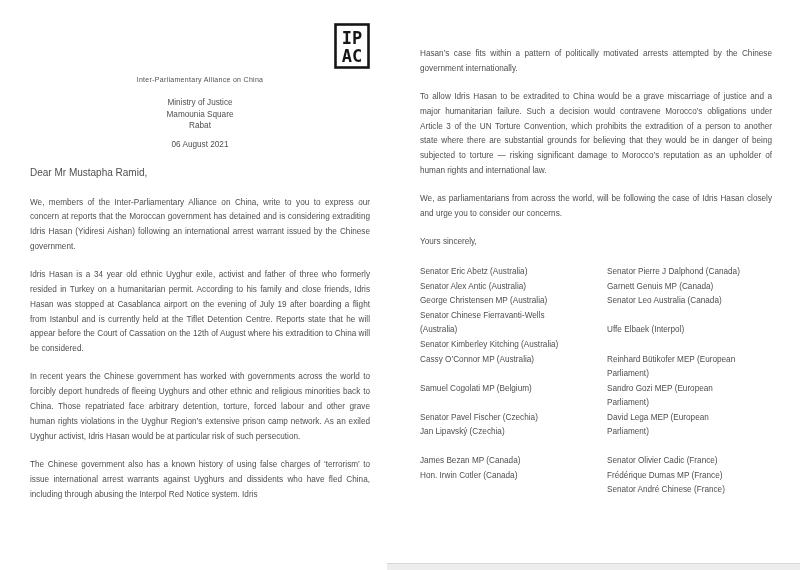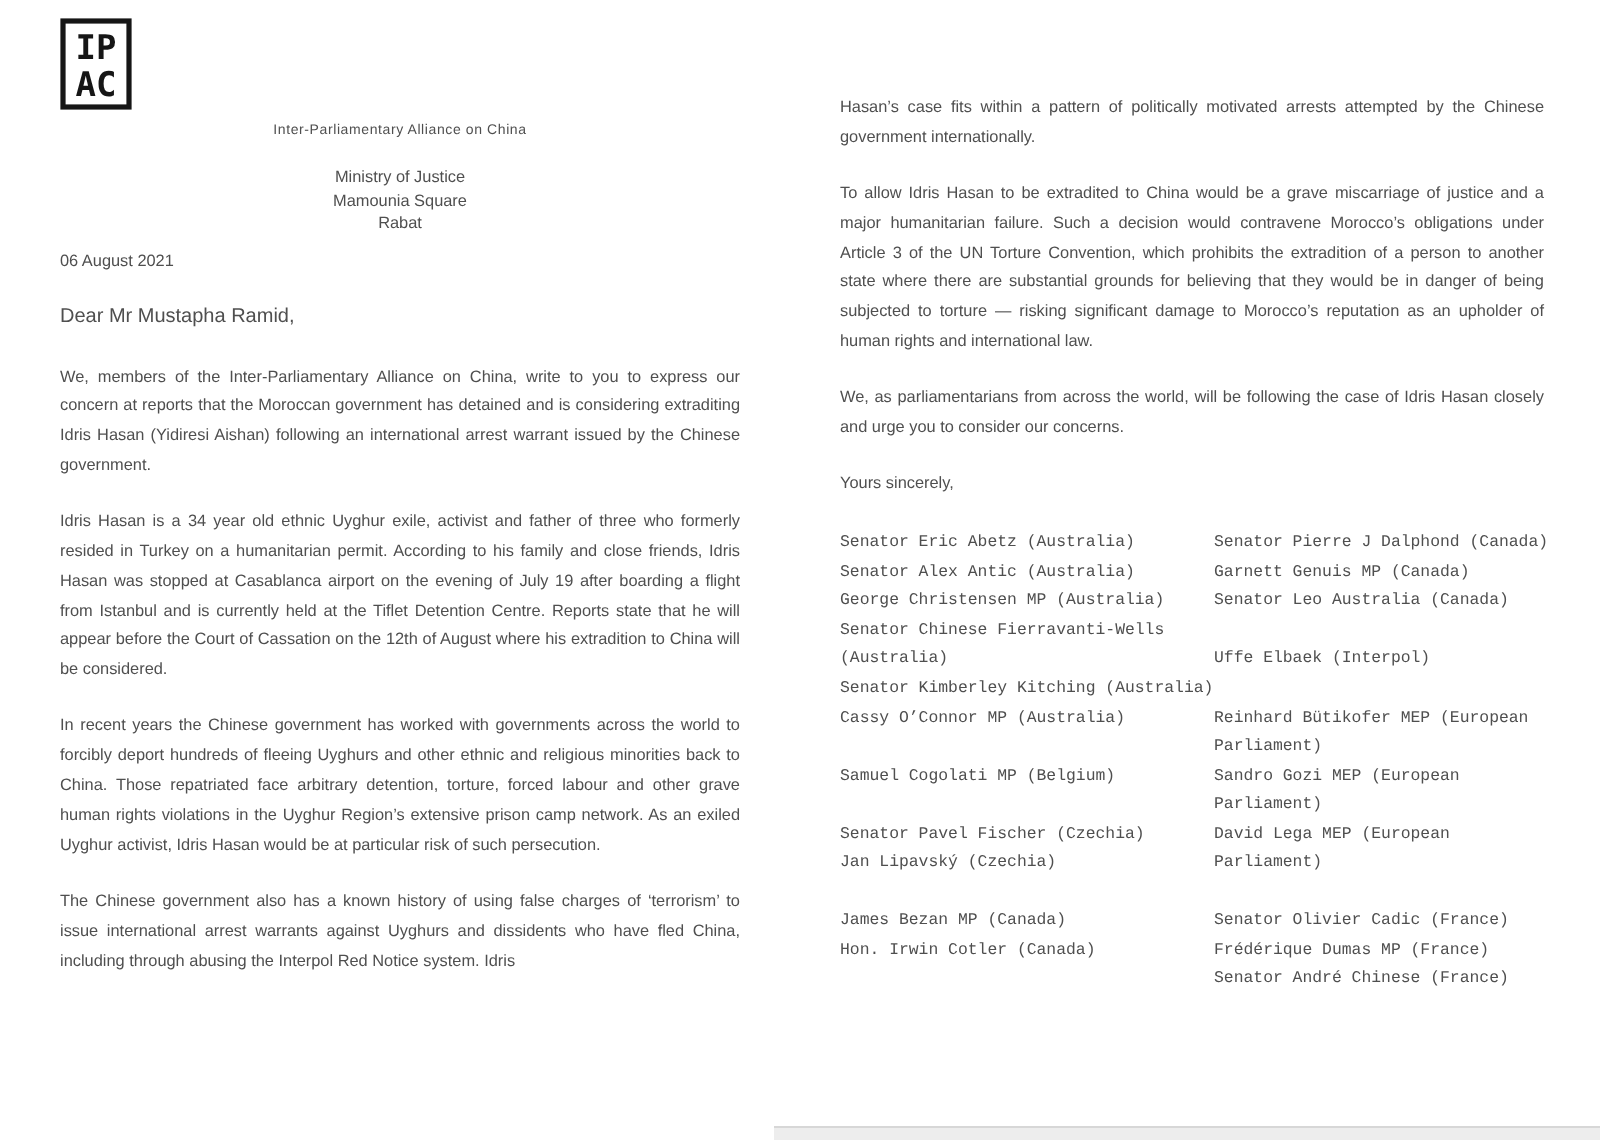--- a/index.html
+++ b/index.html
@@ -9,40 +9,40 @@
     width: 800px;
     height: 570px;
     background: #ffffff;
     overflow: hidden;
     color: #4f4f4f;
   }
   .page { position: absolute; }
   .page1 { left: 30px; top: 0; width: 340px; }
   .page2 { left: 420px; top: 47px; width: 352px; }
 
-  .logo-wrap { text-align: left; padding-top: 9px; height: 46px; }
+  .logo-wrap { text-align: right; padding-top: 23px; height: 46px; }
   .logo-svg { display: inline-block; }
   .logo-border { fill: none; stroke: #161616; stroke-width: 2.6px; }
   .logo-text {
     font-family: "DejaVu Sans Mono", monospace;
     font-weight: bold;
     font-size: 17px;
     fill: #161616;
     text-anchor: middle;
   }
   .caption {
     margin-top: 6px;
     text-align: center;
     font-size: 7px;
     line-height: 9px;
     letter-spacing: 0.3px;
     color: #4f4f4f;
   }
   .address { margin-top: 13px; font-size: 8.2px; line-height: 11.5px; text-align: center; }
-  .date { margin-top: 7px; text-align: left; font-size: 8.2px; line-height: 11px; }
+  .date { margin-top: 7px; text-align: center; font-size: 8.2px; line-height: 11px; }
   .salutation { margin-top: 17px; font-size: 10px; line-height: 11px; }
 
   .paras { margin-top: 18px; }
   .page2 .paras { margin-top: 0; }
   .para {
     font-size: 8.2px;
     line-height: 14.8px;
     text-align: justify;
     margin: 0 0 13.5px 0;
     color: #4f4f4f;
@@ -53,21 +53,20 @@
 
   .sig-grid { display: flex; margin-top: 15px; }
   .sig-col1 { width: 187px; flex: none; }
   .sig-col2 { flex: 1; }
   .sig-line {
     font-size: 8.2px;
     line-height: 14.55px;
     min-height: 14.55px;
     white-space: nowrap;
     color: #4f4f4f;
-    font-family: Liberation Mono, monospace;
   }
 
   .bottom-strip {
     position: absolute;
     left: 387px;
     top: 563px;
     width: 413px;
     height: 7px;
     background: #ededed;
     border-top: 1px solid #d7d7d7;

